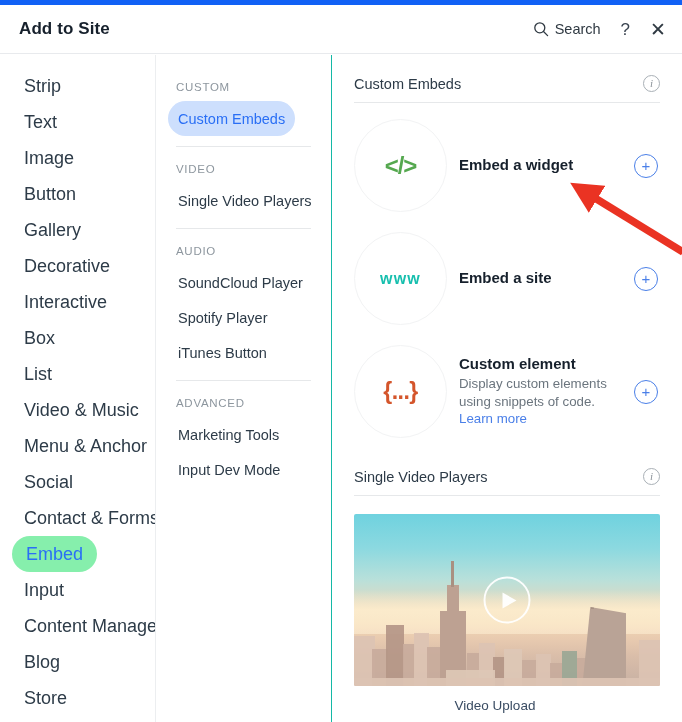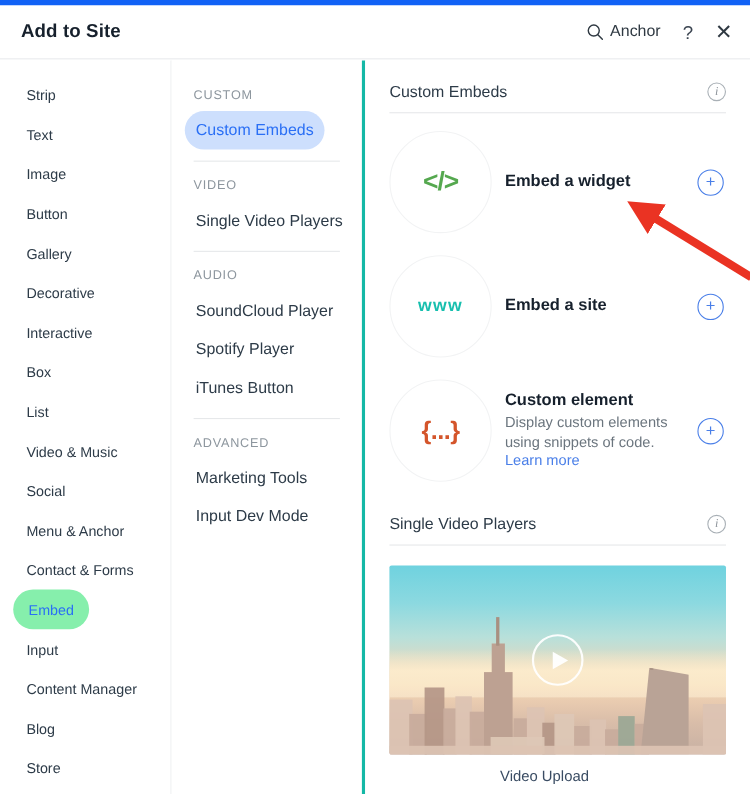--- a/index.html
+++ b/index.html
@@ -70,38 +70,38 @@
     border-right: 1px solid #eceef0;
     padding-top: 13px;
     background: #fff;
     overflow: hidden;
   }
   .cat-item {
     height: 36px;
     display: flex; align-items: center;
     padding: 0 10px 0 12px;
     margin: 0 8px 0 12px;
-    font-size: 13px;
+    font-size: 18px;
     color: #2d3b48;
     border-radius: 18px;
     cursor: pointer;
     white-space: nowrap;
     width: max-content;
     min-width: 0;
   }
   .cat-item.selected {
     background: #86efac;
     color: #2a6ff5;
     padding: 0 14px;
   }
 
   
   .col-subs {
     width: 176px; height: 100%;
-    border-right: 3px solid #14b8a6;
+    border-right: 1px solid #14b8a6;
     padding-top: 20px;
     background: #fff;
     overflow: hidden;
   }
   .sub-group { margin-bottom: 4px; }
   .sub-head {
     font-size: 11.5px;
     letter-spacing: .7px;
     color: #8d969e;
     padding: 6px 0 8px 20px;
@@ -329,42 +329,42 @@
   <div class="header">
     <div class="header-title">Add to Site</div>
     <div class="header-actions">
       <div class="search-btn">
         <span>
           <svg class="icon-svg" width="16" height="16" viewBox="0 0 16 16">
             <circle cx="6.8" cy="6.8" r="5" fill="none" stroke="#2f3942" stroke-width="1.3"></circle>
             <line x1="10.5" y1="10.5" x2="14.6" y2="14.6" stroke="#2f3942" stroke-width="1.3" stroke-linecap="round"></line>
           </svg>
         </span>
-        <span>Anchor</span>
+        <span>Search</span>
       </div>
       <div class="help-btn">?</div>
       <div class="close-btn">✕</div>
     </div>
   </div>
 
   <div class="body">
 
     <div class="col-cats">
       <div class="cat-item">Strip</div>
       <div class="cat-item">Text</div>
       <div class="cat-item">Image</div>
       <div class="cat-item">Button</div>
       <div class="cat-item">Gallery</div>
       <div class="cat-item">Decorative</div>
       <div class="cat-item">Interactive</div>
       <div class="cat-item">Box</div>
       <div class="cat-item">List</div>
       <div class="cat-item">Video &amp; Music</div>
+      <div class="cat-item">Menu &amp; Anchor</div>
       <div class="cat-item">Social</div>
-      <div class="cat-item">Menu &amp; Anchor</div>
       <div class="cat-item">Contact &amp; Forms</div>
       <div class="cat-item selected">Embed</div>
       <div class="cat-item">Input</div>
       <div class="cat-item">Content Manager</div>
       <div class="cat-item">Blog</div>
       <div class="cat-item">Store</div>
       <div class="cat-item">Bookings</div>
     </div>
 
     <div class="col-subs">

